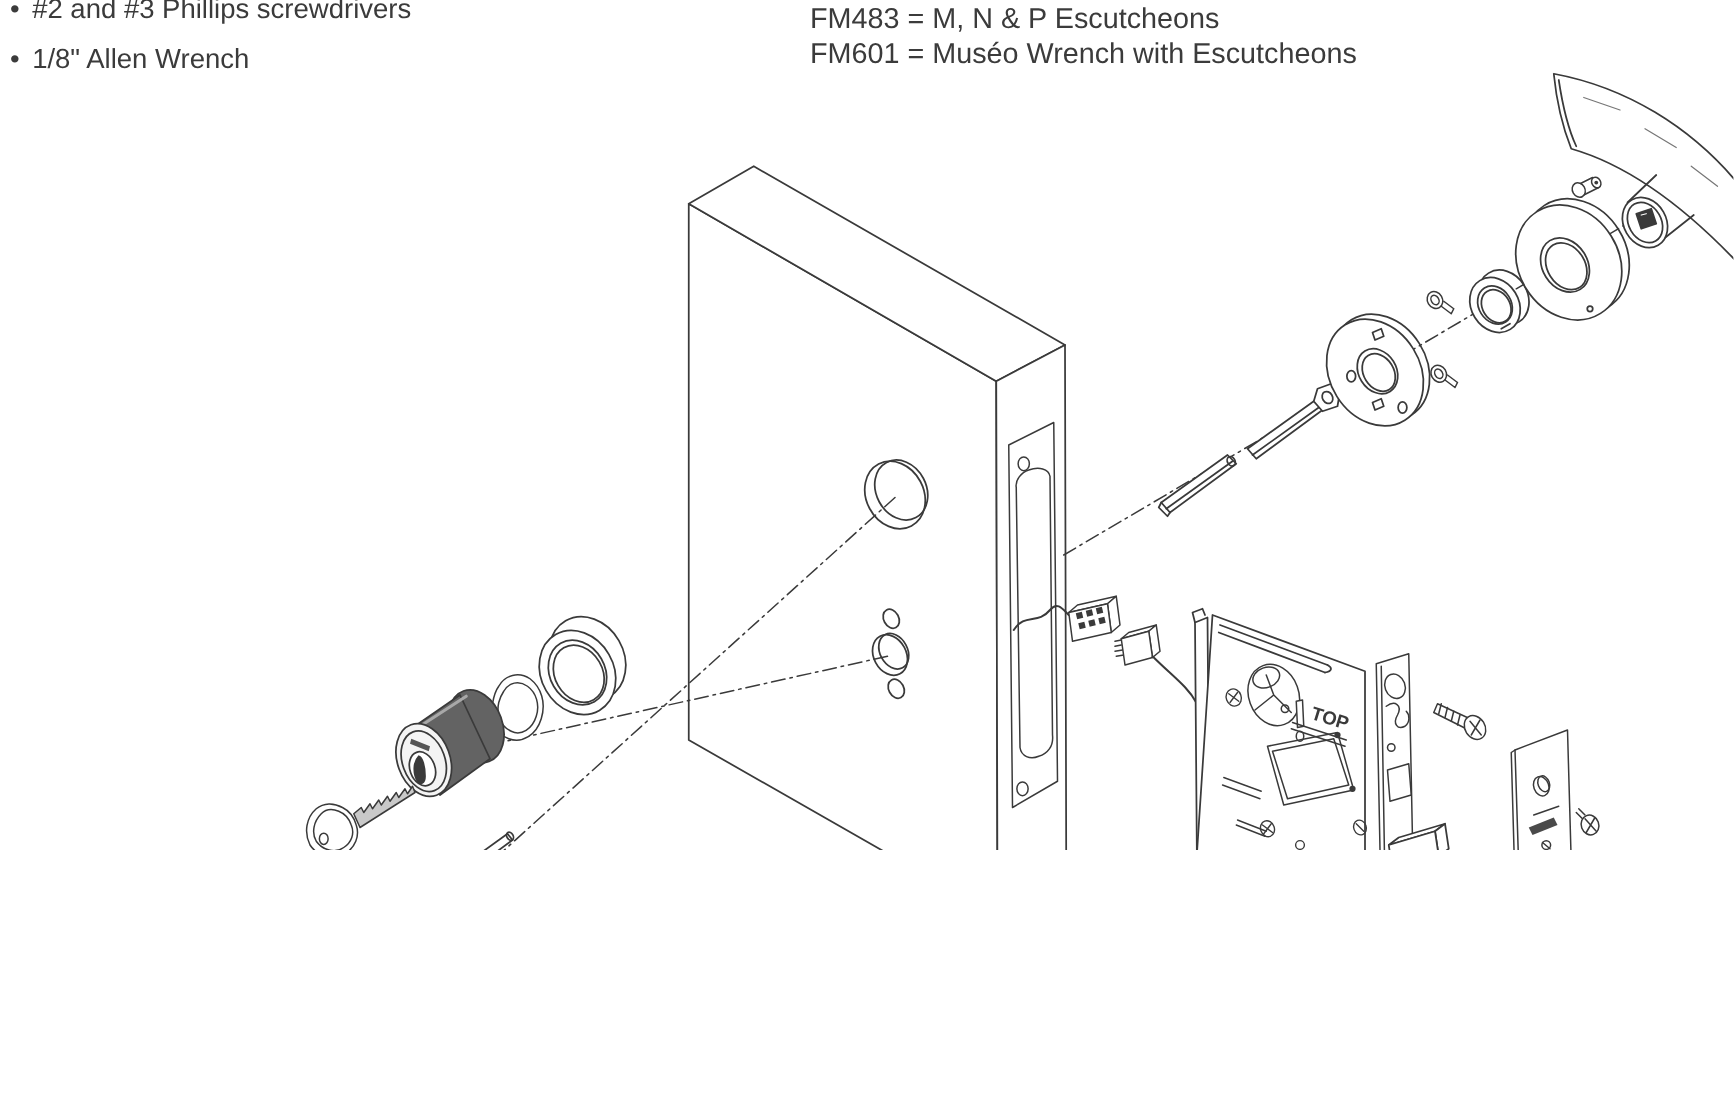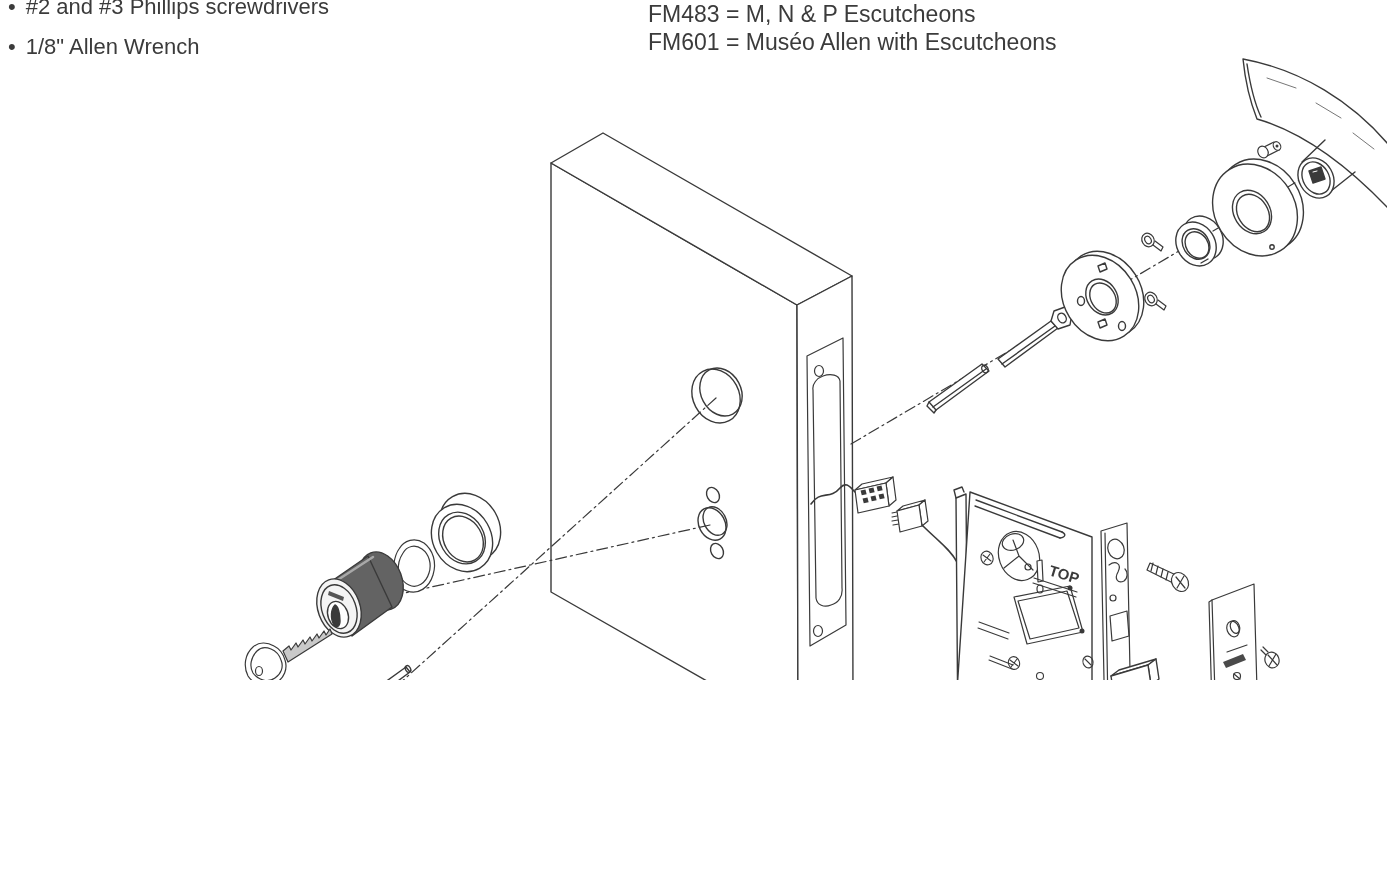--- a/index.html
+++ b/index.html
@@ -32,21 +32,21 @@
     <div class="row">
       <span class="dot">•</span><span>#2 and #3 Phillips screwdrivers</span>
     </div>
     <div class="row">
       <span class="dot">•</span><span>1/8" Allen Wrench</span>
     </div>
   </div>
 
   <div class="legend">
     <div>FM483 = M, N &amp; P Escutcheons</div>
-    <div>FM601 = Muséo Allen with Escutcheons</div>
+    <div>FM601 = Muséo Wrench with Escutcheons</div>
   </div>
 
   <svg width="1387" height="886" viewBox="0 0 1387 886">
     <g stroke="#3a3a3a" stroke-width="1.4" fill="none" stroke-linejoin="round" stroke-linecap="round">
 
       <g>
         <path d="M551,163 L797,305 L798,733 L551,592 Z" fill="#fff"></path>
         <path d="M551,163 L603,133 L852,276 L797,305 Z" fill="#fff"></path>
         <path d="M797,305 L852,276 L853,703 L798,733 Z" fill="#fff"></path>
 

